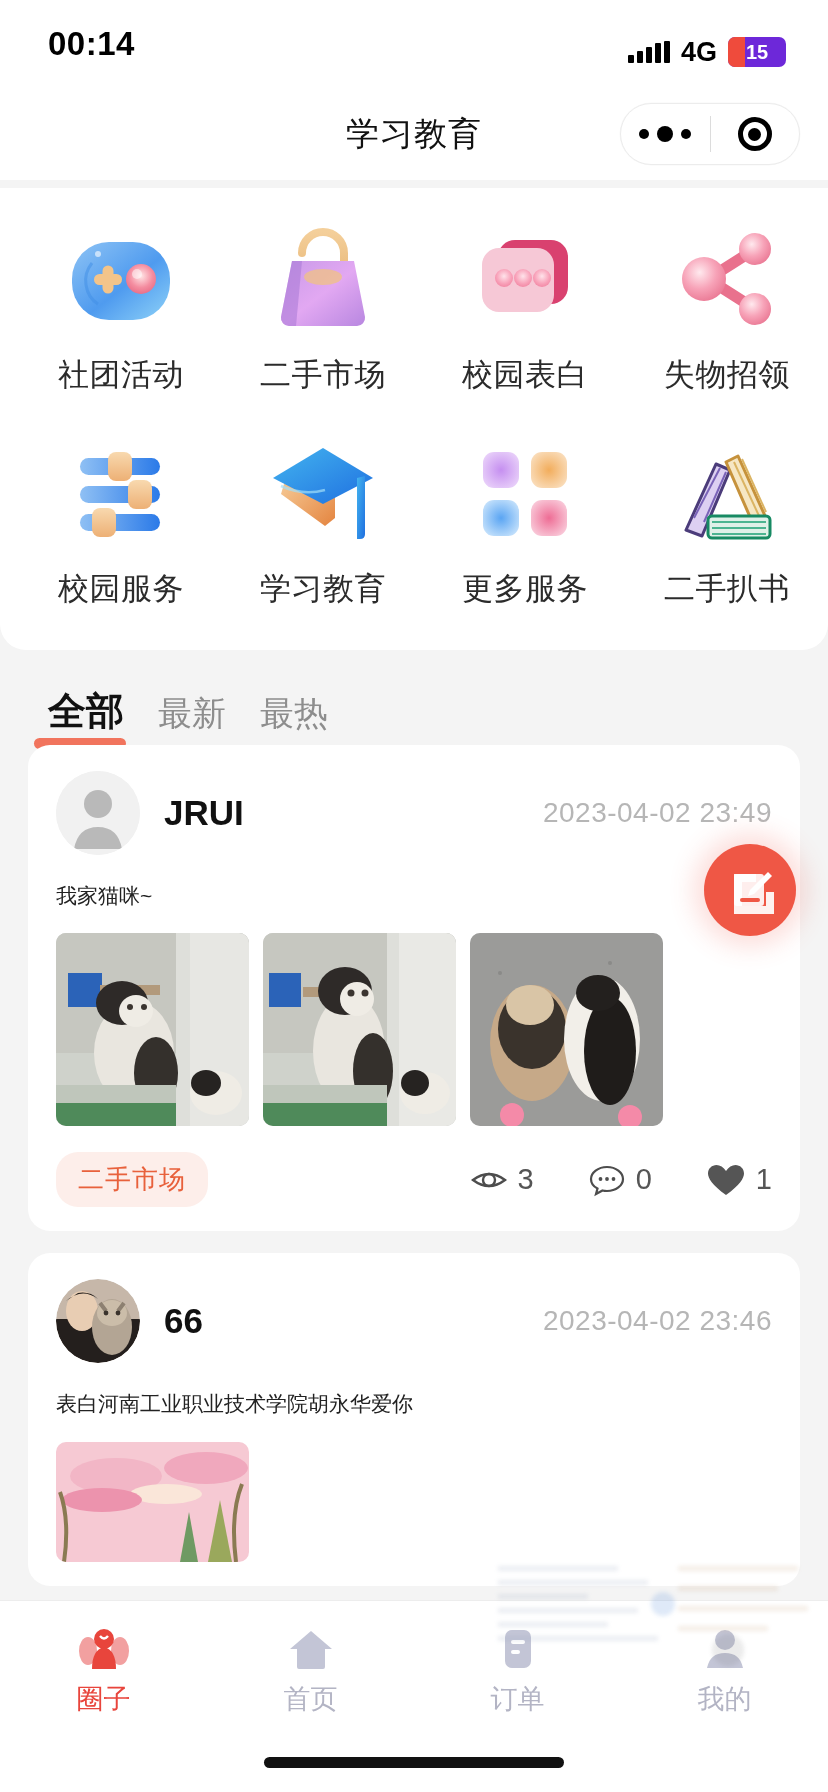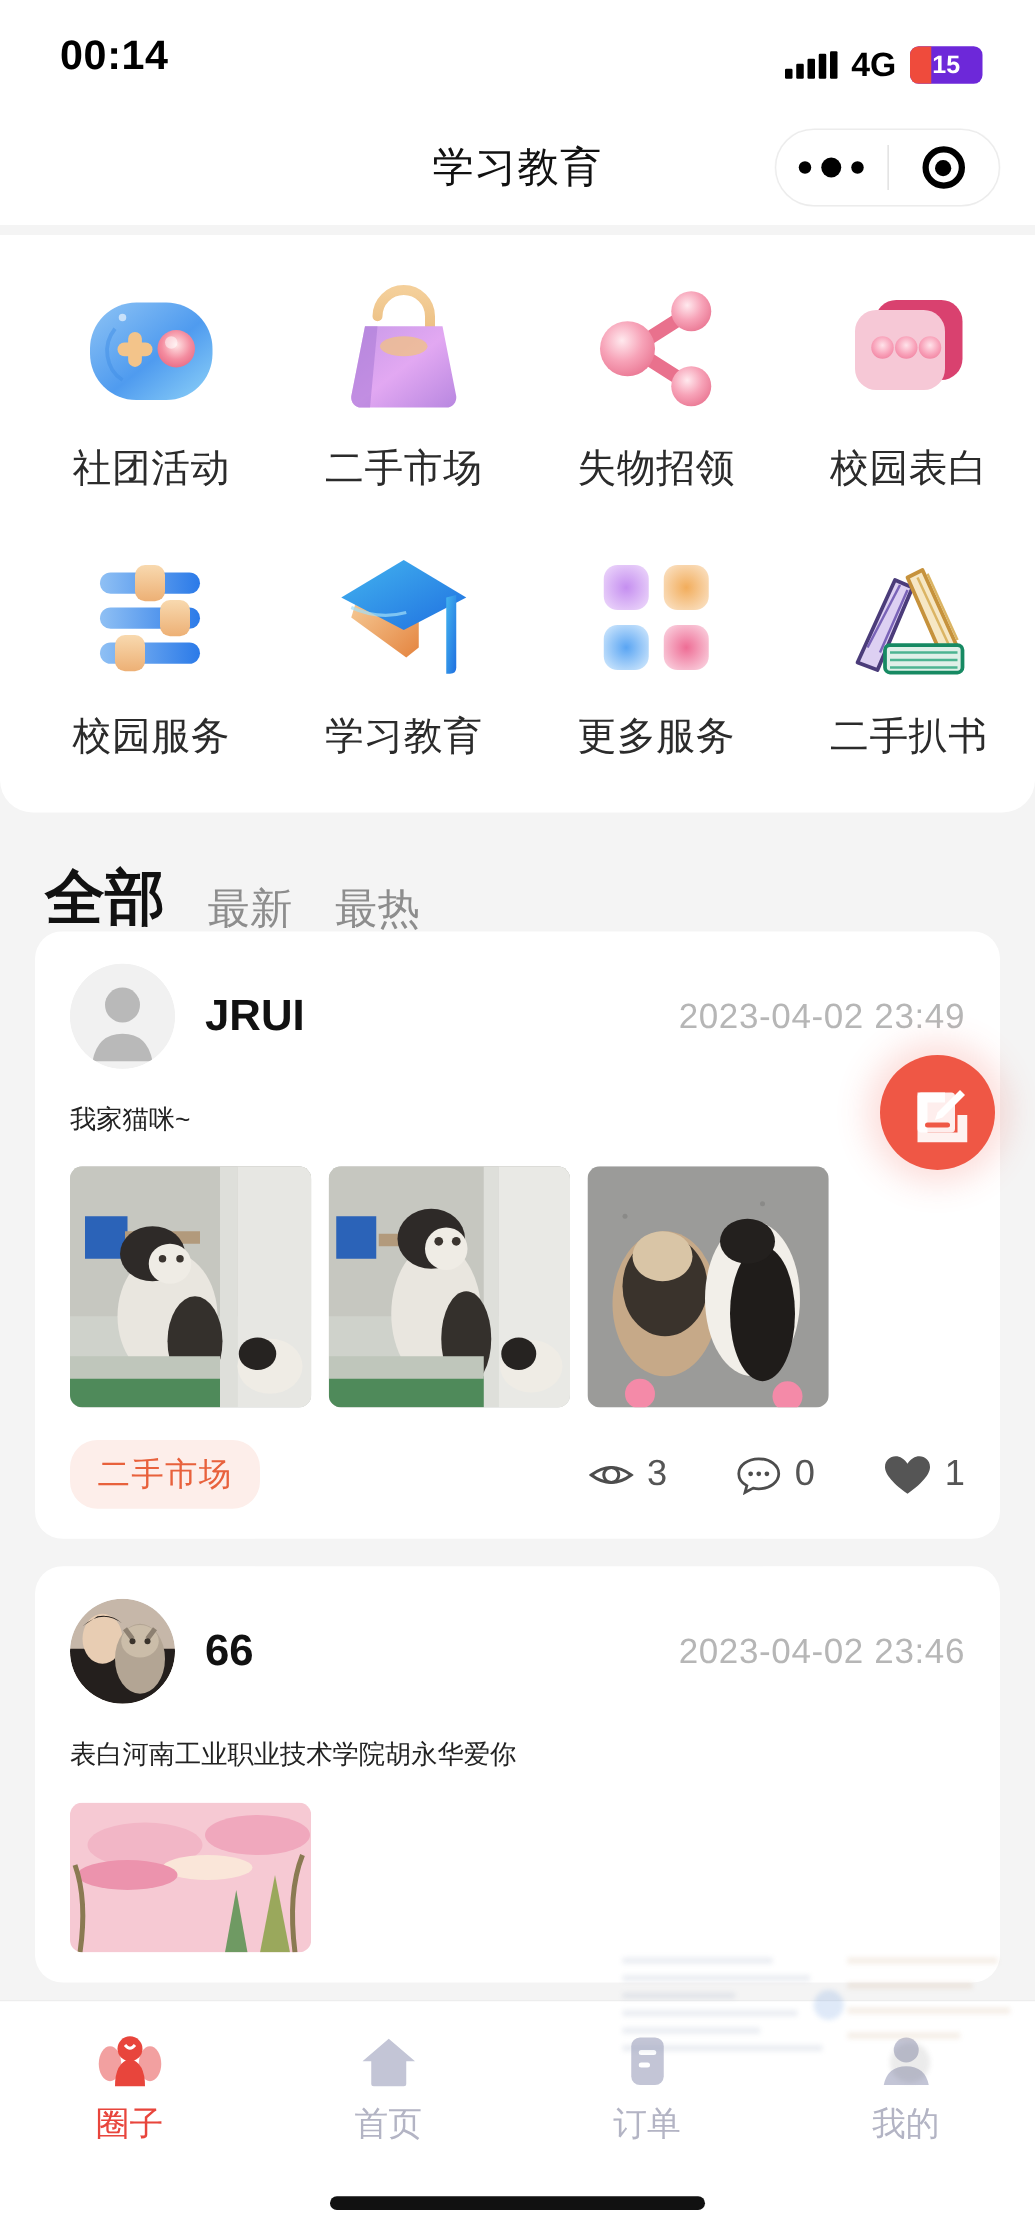--- a/index.html
+++ b/index.html
@@ -71,21 +71,21 @@
   .grid-row { display:flex;margin-left:20px; }
   .grid-item { flex:1; display:flex; flex-direction:column; align-items:center; }
   .grid-icon { width:124px; height:124px; display:flex; align-items:center; justify-content:center; }
   .grid-label { margin-top:12px; font-size:31px; color:#2b2b2b; letter-spacing:.5px; }
   .grid-row + .grid-row { margin-top:36px; }
 
   
   .tabs { display:flex; align-items:flex-end; gap:34px; padding:36px 36px 22px; }
   .tab { position:relative; padding-bottom:12px; }
   .tab .tab-label { font-size:34px; color:#8d8d8d; }
-  .tab.active .tab-label { font-size:48px; color:#111; font-weight:bold; }
+  .tab.active .tab-label { font-size:38px; color:#111; font-weight:bold;margin-left:12px; }
   .tab.active .tab-underline {
     position:absolute; left:-2px; right:-2px; bottom:0; height:11px;
     border-radius:6px; background:#f0583c; opacity:.82;
   }
 
   
   .post {
     background:#fff; margin:0 28px 22px; border-radius:22px;
     padding:26px 28px 24px;
   }
@@ -228,56 +228,56 @@
             <path d="M24 36 h62 l11 56 a8 8 0 0 1 -8 9 H21 a8 8 0 0 1 -8 -9 z" fill="url(#bag)"></path>
             <path d="M24 36 h10 l-6 65 H21 a8 8 0 0 1 -8 -9 z" fill="#a878d6" opacity=".55"></path>
             <ellipse cx="55" cy="52" rx="19" ry="8" fill="#f0c183" opacity=".75"></ellipse>
           </svg>
         </div>
         <div class="grid-label">二手市场</div>
       </div>
 
       <div class="grid-item">
         <div class="grid-icon">
+          <svg width="110" height="100" viewBox="0 0 110 100">
+            <defs>
+              <radialGradient id="dotg" cx="0.5" cy="0.4" r="0.7">
+                <stop offset="0" stop-color="#ffe3ea"></stop>
+                  <stop offset="0.6" stop-color="#f8a0b8"></stop>
+                  <stop offset="1" stop-color="#ef7d9c"></stop>
+              </radialGradient>
+            </defs>
+            <rect x="28" y="10" width="70" height="64" rx="17" fill="#d9416f"></rect>
+            <rect x="12" y="18" width="72" height="64" rx="17" fill="#f6c8d6"></rect>
+            <circle cx="34" cy="48" r="9" fill="url(#dotg)"></circle>
+            <circle cx="53" cy="48" r="9" fill="url(#dotg)"></circle>
+            <circle cx="72" cy="48" r="9" fill="url(#dotg)"></circle>
+          </svg>
+        </div>
+        <div class="grid-label">校园表白</div>
+      </div>
+
+      <div class="grid-item">
+        <div class="grid-icon">
           <svg width="110" height="106" viewBox="0 0 110 106">
             <defs>
               <radialGradient id="nd" cx="0.4" cy="0.35" r="0.75">
                 <stop offset="0" stop-color="#ffe9ee"></stop>
                   <stop offset="0.5" stop-color="#f7a3b8"></stop>
                   <stop offset="1" stop-color="#e8718e"></stop>
               </radialGradient>
             </defs>
             <line x1="36" y1="52" x2="80" y2="24" stroke="#e9718d" stroke-width="11" stroke-linecap="round"></line>
             <line x1="36" y1="52" x2="80" y2="80" stroke="#e9718d" stroke-width="11" stroke-linecap="round"></line>
             <circle cx="32" cy="52" r="22" fill="url(#nd)"></circle>
             <circle cx="83" cy="22" r="16" fill="url(#nd)"></circle>
             <circle cx="83" cy="82" r="16" fill="url(#nd)"></circle>
           </svg>
         </div>
         <div class="grid-label">失物招领</div>
-      </div>
-
-      <div class="grid-item">
-        <div class="grid-icon">
-          <svg width="110" height="100" viewBox="0 0 110 100">
-            <defs>
-              <radialGradient id="dotg" cx="0.5" cy="0.4" r="0.7">
-                <stop offset="0" stop-color="#ffe3ea"></stop>
-                  <stop offset="0.6" stop-color="#f8a0b8"></stop>
-                  <stop offset="1" stop-color="#ef7d9c"></stop>
-              </radialGradient>
-            </defs>
-            <rect x="28" y="10" width="70" height="64" rx="17" fill="#d9416f"></rect>
-            <rect x="12" y="18" width="72" height="64" rx="17" fill="#f6c8d6"></rect>
-            <circle cx="34" cy="48" r="9" fill="url(#dotg)"></circle>
-            <circle cx="53" cy="48" r="9" fill="url(#dotg)"></circle>
-            <circle cx="72" cy="48" r="9" fill="url(#dotg)"></circle>
-          </svg>
-        </div>
-        <div class="grid-label">校园表白</div>
       </div>
     </div>
 
     <div class="grid-row">
       <div class="grid-item">
         <div class="grid-icon">
           <svg width="110" height="100" viewBox="0 0 110 100">
             <defs>
               <linearGradient id="sl" x1="0" y1="0" x2="1" y2="0">
                 <stop offset="0" stop-color="#8fc0f4"></stop>

